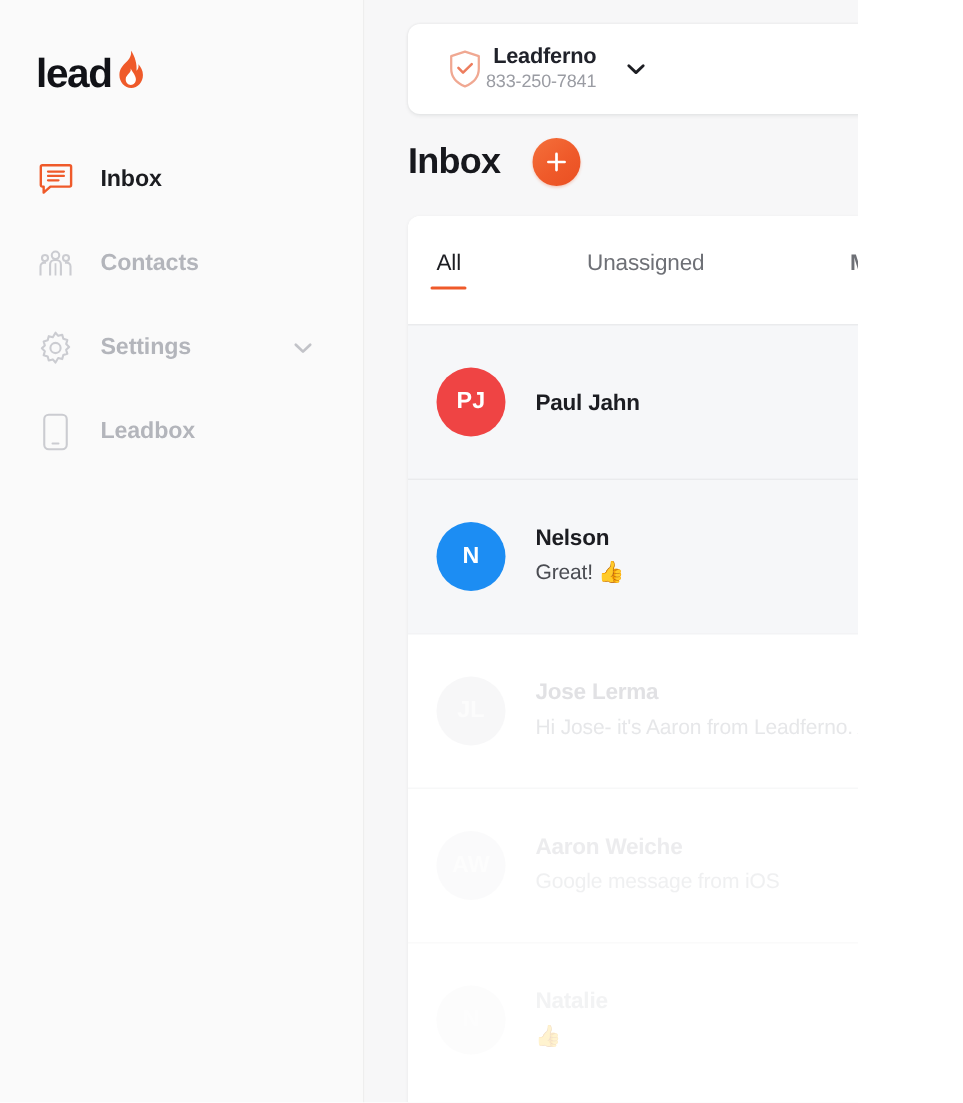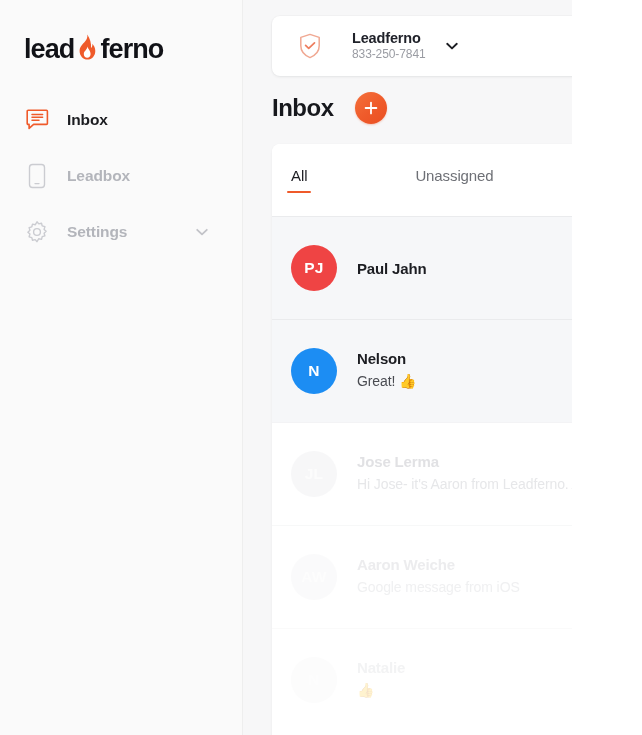--- a/index.html
+++ b/index.html
@@ -80,21 +80,21 @@
     right: -20px;
     height: 60px;
     background: #ffffff;
     border-radius: 8px;
     box-shadow: 0 1px 3px rgba(20,22,30,0.07), 0 0 0 1px rgba(20,22,30,0.015);
     display: flex; align-items: center;
     padding-left: 26px;
     cursor: pointer;
   }
   .shield-icon { width: 24px; height: 26px; flex: 0 0 24px; }
-  .account-meta { margin-left: 30px; line-height: 1.15; }
+  .account-meta { margin-left: 2px; line-height: 1.15; text-align: right; }
   .account-name {
     font-size: 14.5px; font-weight: 700; color: #20222a;
     letter-spacing: -0.15px;
   }
   .account-phone {
     font-size: 12px; color: #9a9ca3; margin-top: 2px;
     letter-spacing: -0.1px;
   }
   .account-chevron { margin-left: 18px; width: 16px; height: 16px; }
 
@@ -136,21 +136,21 @@
   }
   .tab {
     position: relative;
     font-size: 15px;
     color: #6e7076;
     padding: 0 4px 9px 4px;
     cursor: pointer;
     letter-spacing: -0.1px;
   }
   .tab:nth-child(1) { margin-left: 0px; }
-  .tab:nth-child(2) { margin-left: 100px; }
+  .tab:nth-child(2) { margin-left: 76px; }
   .tab:nth-child(3) { margin-left: 89px; font-weight: bold; }
   .tab.active { color: #1c1d22; font-weight: 500; }
   .tab.active::after {
     content: "";
     position: absolute;
     left: 0; right: 0; bottom: 0;
     height: 2.5px;
     background: #ef5a2a;
     border-radius: 2px;
   }
@@ -206,60 +206,73 @@
   <aside class="sidebar">
 
     <div class="logo-wrap">
       <span class="logo-text">lead</span>
       <span class="logo-flame">
         <svg width="24" height="27" viewBox="0 0 24 27">
           <path d="M12.3 0.6c0.6 3.4-1.1 5.7-3.1 7.8-2.2 2.3-4.6 4.5-4.6 8.6 0 4.9 3.6 8.6 7.9 8.6s7.8-3.7 7.8-8.6c0-3.2-1.4-5.3-3-7.2 0.3 1.9-0.2 3.4-1.3 4.3 0.5-4.4-1-9.5-3.7-13.5z" fill="#ef5a2a"></path>
           <path d="M12.1 12.6c0.4 1.6-0.5 2.6-1.4 3.6-0.9 1-1.9 2-1.9 3.7 0 2.2 1.5 3.8 3.4 3.8s3.4-1.6 3.4-3.8c0-2.5-2-4.6-3.5-7.3z" fill="#ffffff"></path>
         </svg>
       </span>
-      <span class="logo-text">ferno</span>
     </div>
 
     <nav class="nav">
 
       <div class="nav-item active">
         <span class="nav-icon">
           <svg width="23" height="22" viewBox="0 0 23 22" fill="none">
             <path d="M2.2 1.2h18.2c0.6 0 1 0.4 1 1v12.2c0 0.6-0.4 1-1 1H7.6l-4.5 4v-4H2.2c-0.6 0-1-0.4-1-1V2.2c0-0.6 0.4-1 1-1z" stroke="#ef5a2a" stroke-width="1.6" stroke-linejoin="round"></path>
             <path d="M6 5.4h10.6M6 8.3h10.6M6 11.2h7" stroke="#ef5a2a" stroke-width="1.5" stroke-linecap="round"></path>
           </svg>
         </span>
         <span class="nav-label">Inbox</span>
       </div>
 
-
+      <div class="nav-item">
+        <span class="nav-icon">
+          <svg width="24" height="24" viewBox="0 0 24 24" fill="none" stroke="#cbccd1" stroke-width="1.4">
+            <circle cx="12" cy="6.2" r="2.5"></circle>
+            <path d="M8.4 19.6v-7.3c0-1.7 1.4-3 3.1-3h1c1.7 0 3.1 1.3 3.1 3v7.3"></path>
+            <path d="M12 11.5v8.1" stroke-width="1.2"></path>
+            <circle cx="5" cy="8" r="2"></circle>
+            <path d="M2 19.6v-6c0-1.4 1.1-2.5 2.5-2.5h1.2"></path>
+            <circle cx="19" cy="8" r="2"></circle>
+            <path d="M22 19.6v-6c0-1.4-1.1-2.5-2.5-2.5h-1.2"></path>
+          </svg>
+        </span>
+        <span class="nav-label">Contacts</span>
+      </div>
+
+
+      <div class="nav-item">
+        <span class="nav-icon">
+          <svg width="24" height="24" viewBox="0 0 24 24" fill="none" stroke="#cbccd1" stroke-width="1.4">
+            <circle cx="12" cy="12" r="3.4"></circle>
+            <path d="M12 1.8l1.8 2.1 2.7-0.7 0.7 2.7 2.7 0.8-0.8 2.7 2 1.9-2 1.9 0.8 2.7-2.7 0.8-0.7 2.7-2.7-0.7L12 21.7l-1.8-2.1-2.7 0.7-0.7-2.7-2.7-0.8 0.8-2.7-2-1.9 2-1.9-0.8-2.7 2.7-0.8 0.7-2.7 2.7 0.7z" stroke-linejoin="round"></path>
+          </svg>
+        </span>
+        <span class="nav-label">Settings</span>
+        <span class="nav-chevron">
+          <svg width="16" height="16" viewBox="0 0 16 16" fill="none" stroke="#c2c3c8" stroke-width="1.8" stroke-linecap="round" stroke-linejoin="round">
+            <path d="M3.2 5.8L8 10.4l4.8-4.6"></path>
+          </svg>
+        </span>
+      </div>
 
       <div class="nav-item">
         <span class="nav-icon">
           <svg width="20" height="26" viewBox="0 0 20 26" fill="none" stroke="#cbccd1" stroke-width="1.4">
             <rect x="2.5" y="1.5" width="15" height="23" rx="3"></rect>
             <path d="M8 20.6h4" stroke-linecap="round" stroke-width="1.3"></path>
           </svg>
         </span>
         <span class="nav-label">Leadbox</span>
-      </div>
-
-      <div class="nav-item">
-        <span class="nav-icon">
-          <svg width="24" height="24" viewBox="0 0 24 24" fill="none" stroke="#cbccd1" stroke-width="1.4">
-            <circle cx="12" cy="12" r="3.4"></circle>
-            <path d="M12 1.8l1.8 2.1 2.7-0.7 0.7 2.7 2.7 0.8-0.8 2.7 2 1.9-2 1.9 0.8 2.7-2.7 0.8-0.7 2.7-2.7-0.7L12 21.7l-1.8-2.1-2.7 0.7-0.7-2.7-2.7-0.8 0.8-2.7-2-1.9 2-1.9-0.8-2.7 2.7-0.8 0.7-2.7 2.7 0.7z" stroke-linejoin="round"></path>
-          </svg>
-        </span>
-        <span class="nav-label">Settings</span>
-        <span class="nav-chevron">
-          <svg width="16" height="16" viewBox="0 0 16 16" fill="none" stroke="#c2c3c8" stroke-width="1.8" stroke-linecap="round" stroke-linejoin="round">
-            <path d="M3.2 5.8L8 10.4l4.8-4.6"></path>
-          </svg>
-        </span>
       </div>
 
     </nav>
   </aside>
 
   <main class="main">
 
     <div class="account-card">
       <span class="shield-icon">
         <svg width="24" height="26" viewBox="0 0 24 26" fill="none">

